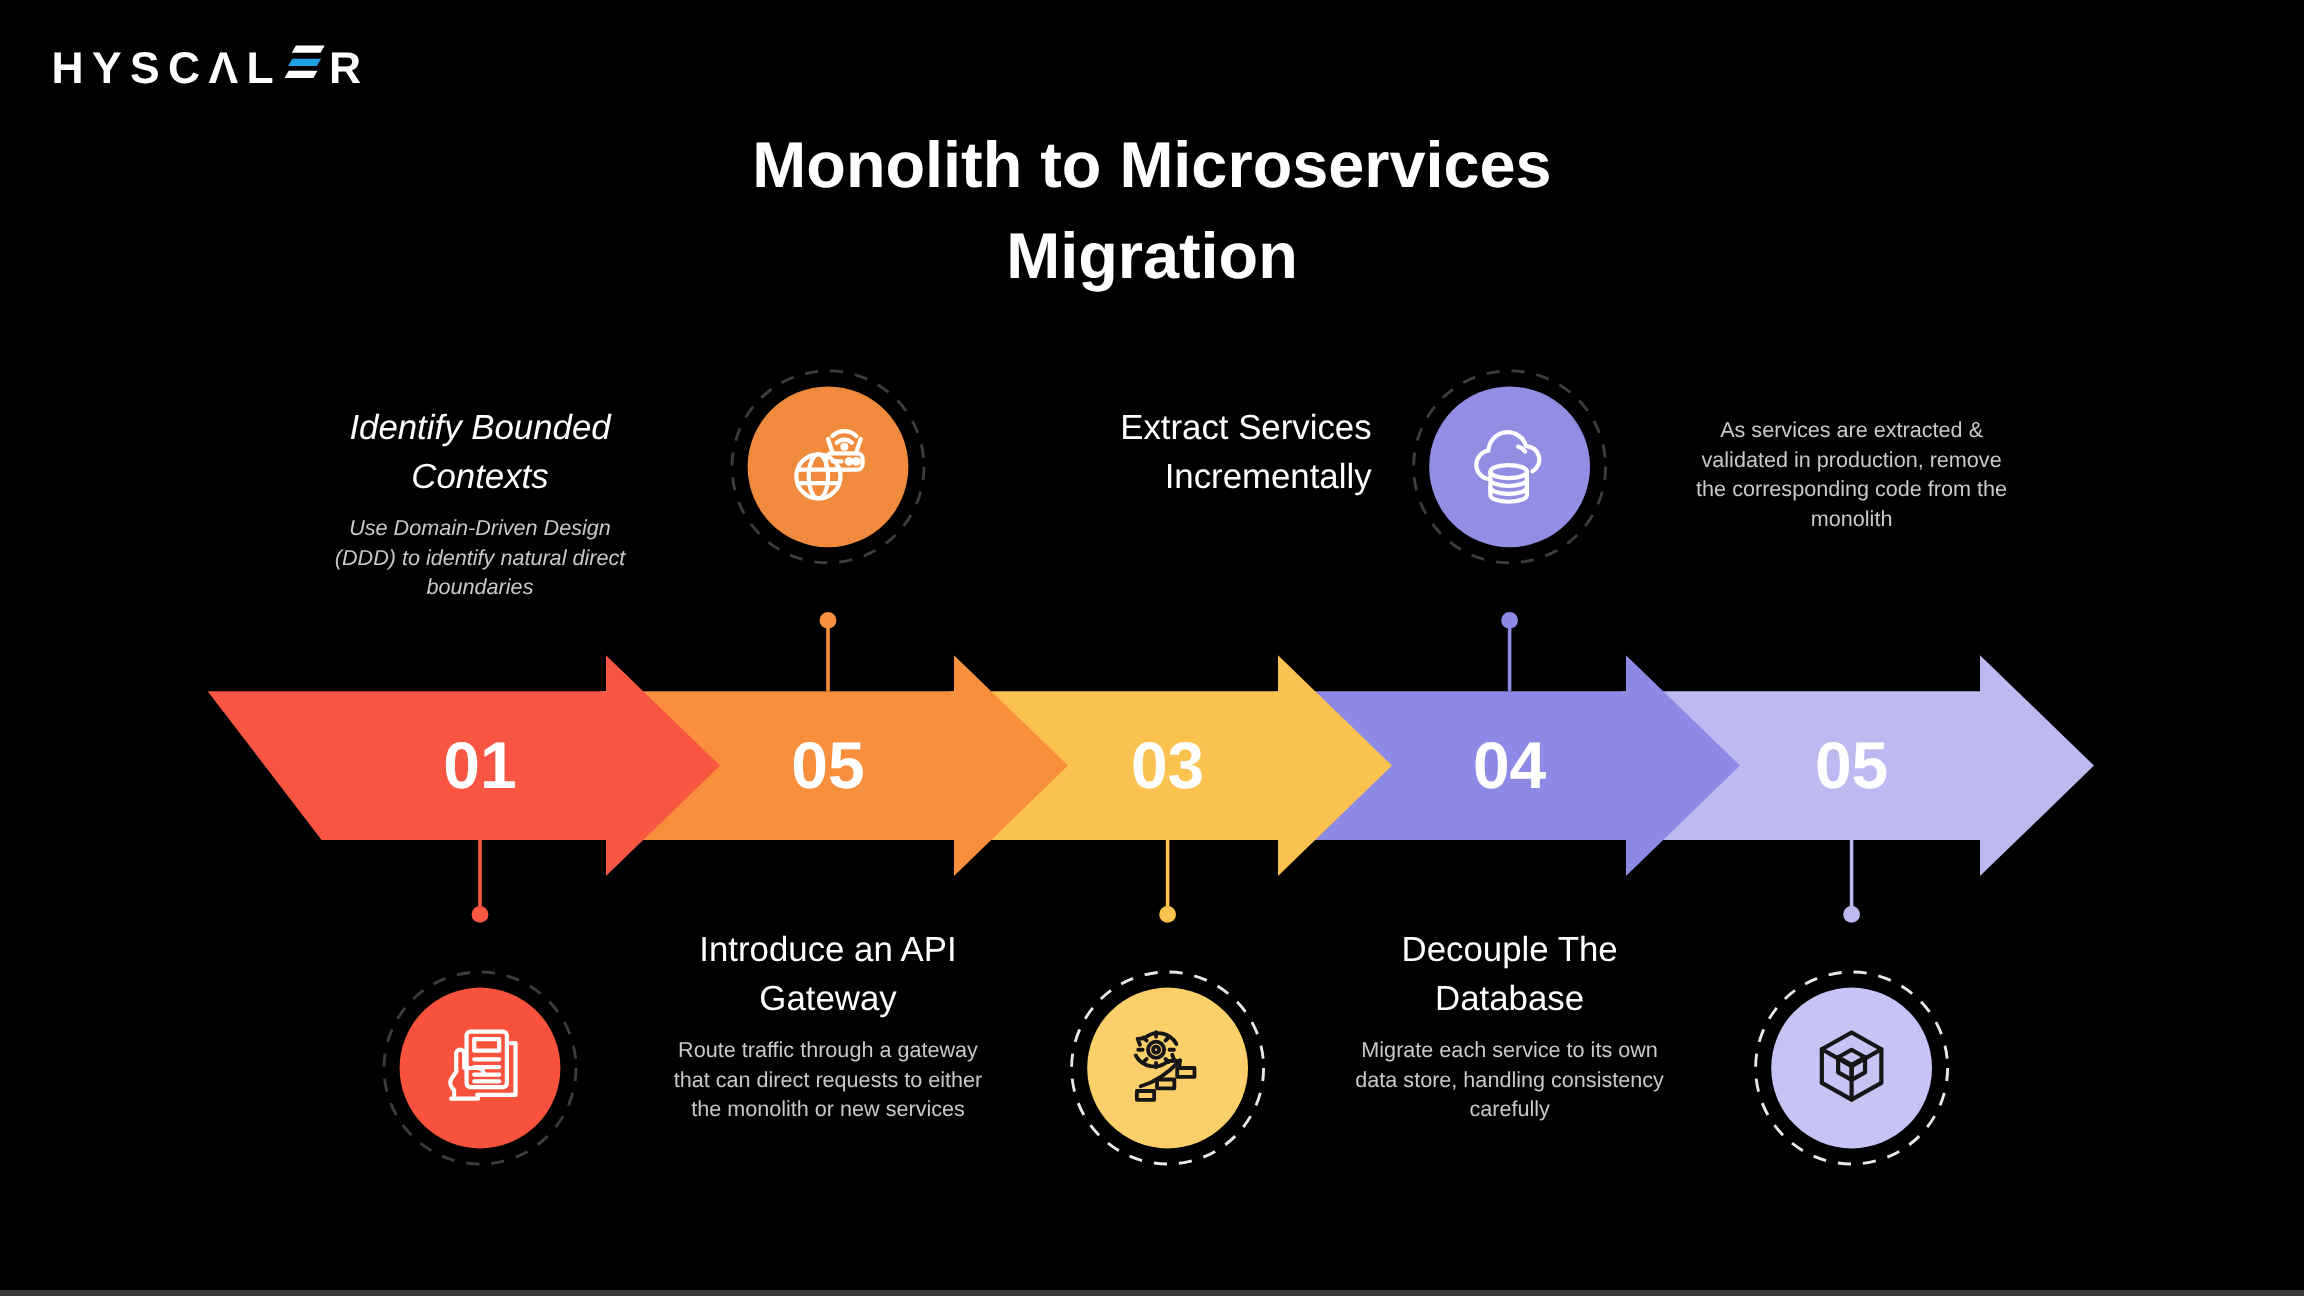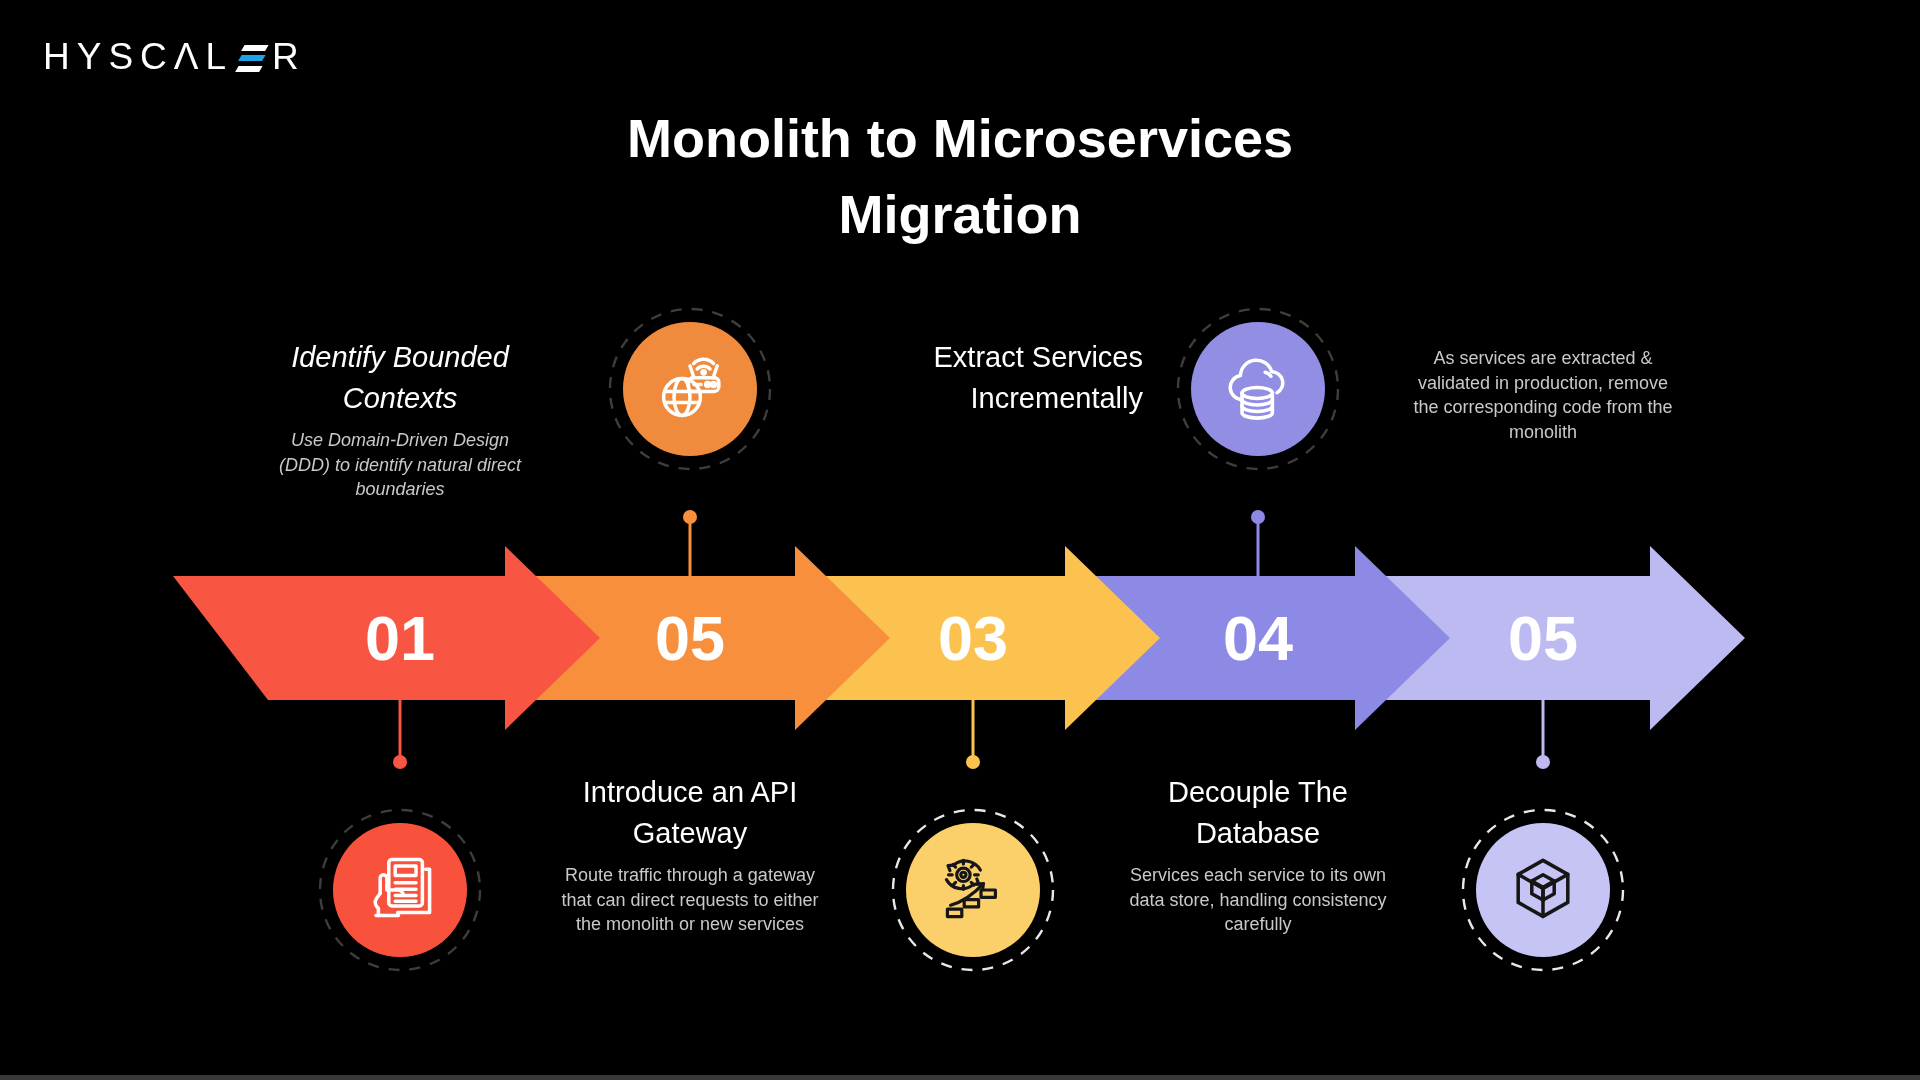--- a/index.html
+++ b/index.html
@@ -1,42 +1,42 @@
 <!DOCTYPE html>
 <html><head>
 <meta charset="utf-8">
 <style>
   html,body{margin:0;padding:0;background:#000;}
   .canvas{position:relative;width:1920px;height:1080px;background:#000;overflow:hidden;
           font-family:"Liberation Sans", sans-serif;color:#fff;}
 
   
-  .logo{position:absolute;left:43px;top:36px;display:flex;align-items:center;
-        font-weight:normal;font-size:37px;letter-spacing:7px;color:#fff;}
+  .logo{position:absolute;left:43px;top:36px;display:flex;
+        font-weight:bold;font-size:37px;letter-spacing:7px;color:#fff;}
   .logo .ebars{display:inline-block;width:27px;height:27px;margin:2px 8px 0 4px;position:relative;}
   .logo .ebars i{position:absolute;height:5.5px;width:24px;background:#fff;transform:skewX(-30deg);}
   .logo .ebars i:nth-child(1){top:0;left:6px;}
   .logo .ebars i:nth-child(2){top:10.5px;left:3px;}
   .logo .ebars i:nth-child(3){top:21px;left:0;}
 
   
   .title{position:absolute;left:0;right:0;top:100px;text-align:center;
          font-size:54px;line-height:76px;font-weight:bold;white-space:pre-line;}
 
   
   .stepblock{position:absolute;width:340px;text-align:center;}
   .step-title{font-size:29px;line-height:41px;font-weight:500;color:#fff;white-space:pre-line;}
   .step-desc{margin-top:9px;font-size:18px;line-height:24.5px;color:#c9c9c9;white-space:pre-line;}
 
   
   .iconwrap{position:absolute;width:170px;height:170px;}
 
   
   .arrow-num{position:absolute;top:609px;width:200px;text-align:center;
-             font-size:63px;line-height:58px;font-weight:bold;color:#fff;}
+             font-size:55px;line-height:58px;font-weight:bold;color:#fff;}
 
   .flow-svg{position:absolute;left:0;top:0;}
 
   .bottom-bar{position:absolute;left:0;right:0;bottom:0;height:5px;}
 </style>
 </head>
 <body>
 
 <div class="canvas" style="background: rgb(0, 0, 0);">
 
@@ -74,21 +74,21 @@
   <div class="stepblock" style="left:520px;top:772px;">
     <div class="step-title">Introduce an API
 Gateway</div>
     <div class="step-desc">Route traffic through a gateway
 that can direct requests to either
 the monolith or new services</div>
   </div>
   <div class="stepblock" style="left:1088px;top:772px;">
     <div class="step-title">Decouple The
 Database</div>
-    <div class="step-desc">Services each service to its own
+    <div class="step-desc">Migrate each service to its own
 data store, handling consistency
 carefully</div>
   </div>
 
   <svg class="flow-svg" width="1920" height="1080" viewBox="0 0 1920 1080">
 
     <polygon points="1352,576 1650,576 1650,546 1745,638 1650,730 1650,700 1352,700" fill="#bcbaf1"></polygon>
     <polygon points="1062,576 1355,576 1355,546 1450,638 1355,730 1355,700 1062,700" fill="#8d8ae6"></polygon>
     <polygon points="792,576 1065,576 1065,546 1160,638 1065,730 1065,700 792,700" fill="#fcc24f"></polygon>
     <polygon points="500,576 795,576 795,546 890,638 795,730 795,700 500,700" fill="#f78f3d"></polygon>

